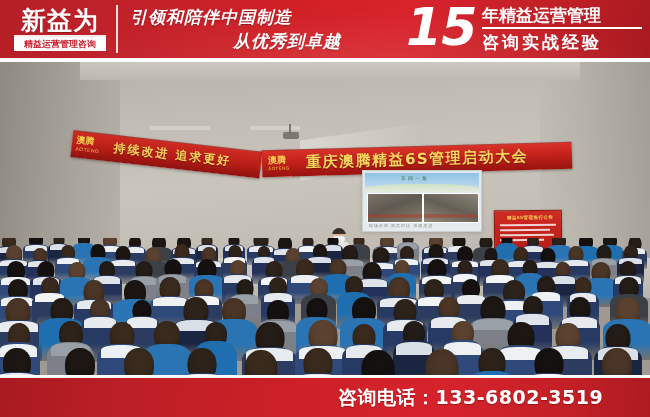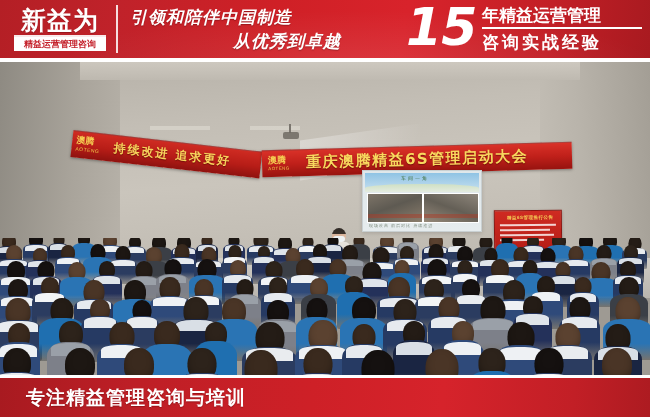--- a/index.html
+++ b/index.html
@@ -878,16 +878,16 @@
           <span class="bd" style="height: 62px; background: linear-gradient(rgb(43, 60, 96) 0%, rgb(43, 60, 96) 60%, rgba(0, 0, 0, 0.25) 100%);"></span>
           <span class="collar" style="top: 26px; height: 15px; background: rgb(242, 244, 246);"></span>
         </div>
         <div class="person" style="left: 588px; top: 110px; width: 57px; height: 87px; z-index: 16;">
           <span class="hd" style="width: 30px; height: 34px; top: 0px; background: rgb(74, 53, 38); box-shadow: rgba(0, 0, 0, 0.28) 0px -4px 7px inset;"></span>
         </div>
       </div>
   </div>
 
   <div class="footer">
-    <div class="footer-left">专注精益管理咨询与培训</div>
+    <div class="footer-right">咨询电话：133-6802-3519</div>
   </div>
 
 </div>
 
 </body></html>

